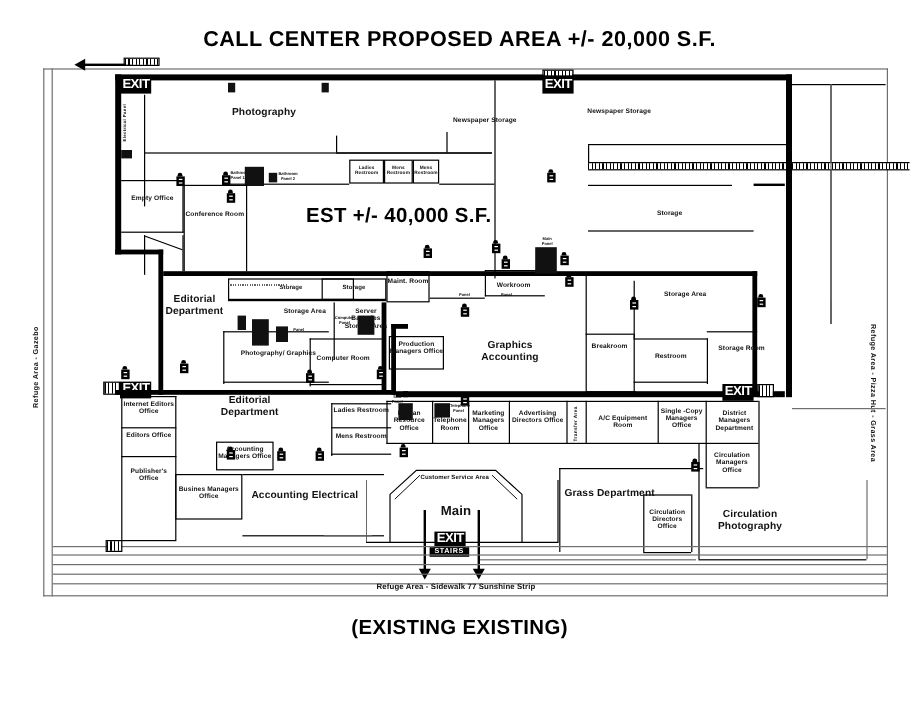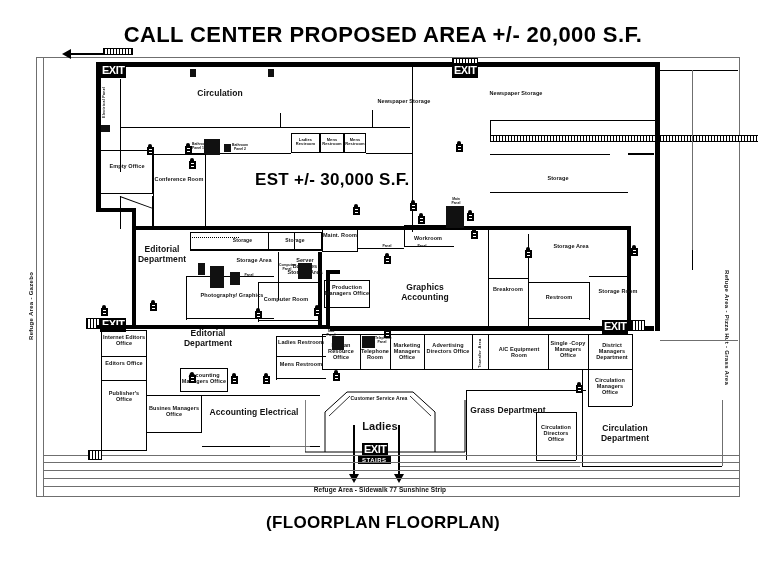--- a/index.html
+++ b/index.html
@@ -9,21 +9,21 @@
     font-family:"Liberation Sans", sans-serif;
     color:#000;
     overflow:hidden;
     position:relative;
   }
   #stage{position:absolute;left:0;top:0;width:766px;height:588px;}
 
   
   .title-top{
     position:absolute;left:0;top:22px;width:766px;text-align:center;
-    font-size:22px;font-weight:bold;letter-spacing:.4px;
+    font-size:18px;font-weight:bold;letter-spacing:.4px;
   }
   .title-bottom{
     position:absolute;left:0;top:513px;width:766px;text-align:center;
     font-size:17px;font-weight:bold;letter-spacing:.3px;
   }
   .est-label{
     position:absolute;left:255px;top:170px;
     font-size:17px;font-weight:bold;letter-spacing:.3px;
   }
 
@@ -83,22 +83,22 @@
 
   
   .lobbypoly{position:absolute;}
 </style>
 </head>
 <body>
 
 <div id="stage">
 
   <div class="title-top">CALL CENTER PROPOSED AREA   +/- 20,000 S.F.</div>
-  <div class="title-bottom">(FLOORPLAN FLOORPLAN)</div>
-  <div class="est-label">EST +/- 30,000 S.F.</div>
+  <div class="title-bottom">(EXISTING EXISTING)</div>
+  <div class="est-label">EST +/- 40,000 S.F.</div>
 
   <div class="hair" style="left:36px;top:57px;width:1px;height:440px;"></div>
   <div class="hair" style="left:43px;top:57px;width:1px;height:440px;"></div>
   <div class="hair" style="left:36px;top:57px;width:704px;height:1px;"></div>
   <div class="hair" style="left:739px;top:57px;width:1px;height:440px;"></div>
   <div class="hair" style="left:36px;top:496px;width:704px;height:1px;"></div>
 
   <div class="arrowstem" style="left:70px;top:53px;width:40px;height:2px;"></div>
   <div class="arrowleft-head" style="left:62px;top:49px;"></div>
   <div class="stairbox" style="left:103px;top:48px;width:30px;height:7px;"></div>
@@ -117,21 +117,21 @@
   <div class="heavy" style="left:330px;top:326px;width:10px;height:5px;"></div>
 
   <div class="heavy" style="left:655px;top:62px;width:5px;height:269px;"></div>
 
   <div class="heavy" style="left:136px;top:226px;width:495px;height:4px;"></div>
   <div class="heavy" style="left:627px;top:226px;width:4px;height:104px;"></div>
   <div class="heavy" style="left:318px;top:252px;width:4px;height:76px;"></div>
 
   <div class="ln" style="left:120px;top:79px;width:1px;height:93px;"></div>
   <div class="ln" style="left:120px;top:127px;width:290px;height:1px;"></div>
-  <div class="lbl s8" style="left:160px;top:89px;width:120px;">Circulation</div>
+  <div class="lbl s8" style="left:160px;top:89px;width:120px;">Photography</div>
 
   <div class="ln" style="left:280px;top:113px;width:1px;height:14px;"></div>
   <div class="ln" style="left:372px;top:110px;width:1px;height:17px;"></div>
   <div class="lbl" style="left:368px;top:98px;width:72px;">Newspaper Storage</div>
   <div class="lbl" style="left:480px;top:90px;width:72px;">Newspaper Storage</div>
 
   <div class="ln" style="left:412px;top:67px;width:1px;height:165px;"></div>
   <div class="ln" style="left:280px;top:127px;width:130px;height:1px;"></div>
 
   <div class="box" style="left:291px;top:133px;width:29px;height:20px;"></div>
@@ -309,37 +309,37 @@
   <div class="ln" style="left:632px;top:370px;width:1px;height:36px;"></div>
   <div class="ln" style="left:588px;top:406px;width:44px;height:1px;"></div>
   <div class="lbl" style="left:590px;top:377px;width:40px;">Circulation Managers Office</div>
 
   <div class="ln" style="left:536px;top:412px;width:1px;height:48px;"></div>
   <div class="ln" style="left:536px;top:412px;width:40px;height:1px;"></div>
   <div class="ln" style="left:576px;top:412px;width:1px;height:48px;"></div>
   <div class="ln" style="left:536px;top:460px;width:40px;height:1px;"></div>
   <div class="lbl" style="left:536px;top:424px;width:40px;">Circulation Directors Office</div>
 
-  <div class="lbl s8" style="left:586px;top:424px;width:78px;">Circulation Department</div>
+  <div class="lbl s8" style="left:586px;top:424px;width:78px;">Circulation Photography</div>
   <div class="ln" style="left:582px;top:370px;width:1px;height:96px;"></div>
   <div class="ln" style="left:582px;top:466px;width:140px;height:1px;"></div>
 
   <div class="ln" style="left:466px;top:390px;width:1px;height:70px;"></div>
   <div class="ln" style="left:466px;top:390px;width:120px;height:1px;"></div>
   <div class="lbl s8" style="left:470px;top:406px;width:76px;">Grass Department</div>
 
   <svg class="lobbypoly" style="left:305px;top:390px;width:190px;height:68px;" viewBox="0 0 190 68">
     <polygon points="20,62 20,22 42,2 108,2 130,22 130,62" fill="none" stroke="#000" stroke-width="1"></polygon>
     <polyline points="0,10 0,62 20,62" fill="none" stroke="#000" stroke-width="1"></polyline>
     <polyline points="130,62 160,62 160,10" fill="none" stroke="#000" stroke-width="1"></polyline>
     <line x1="24" y1="26" x2="45" y2="6" stroke="#000" stroke-width="0.8"></line>
     <line x1="105" y1="6" x2="126" y2="26" stroke="#000" stroke-width="0.8"></line>
   </svg>
   <div class="lbl tiny" style="left:336px;top:396px;width:86px;font-size:5px;">Customer Service Area</div>
-  <div class="lbl s11" style="left:340px;top:420px;width:80px;">Ladies</div>
+  <div class="lbl s11" style="left:340px;top:420px;width:80px;">Main</div>
 
   <div class="exit" style="left:362px;top:443px;">EXIT</div>
   <div class="exit-stairs" style="left:358px;top:456px;">STAIRS</div>
 
   <div class="arrowstem" style="left:353px;top:425px;width:2px;height:52px;"></div>
   <div class="arrowhead" style="left:349px;top:474px;"></div>
   <div class="arrowstem" style="left:398px;top:425px;width:2px;height:52px;"></div>
   <div class="arrowhead" style="left:394px;top:474px;"></div>
 
   <div class="hair" style="left:44px;top:455px;width:696px;height:1px;"></div>

